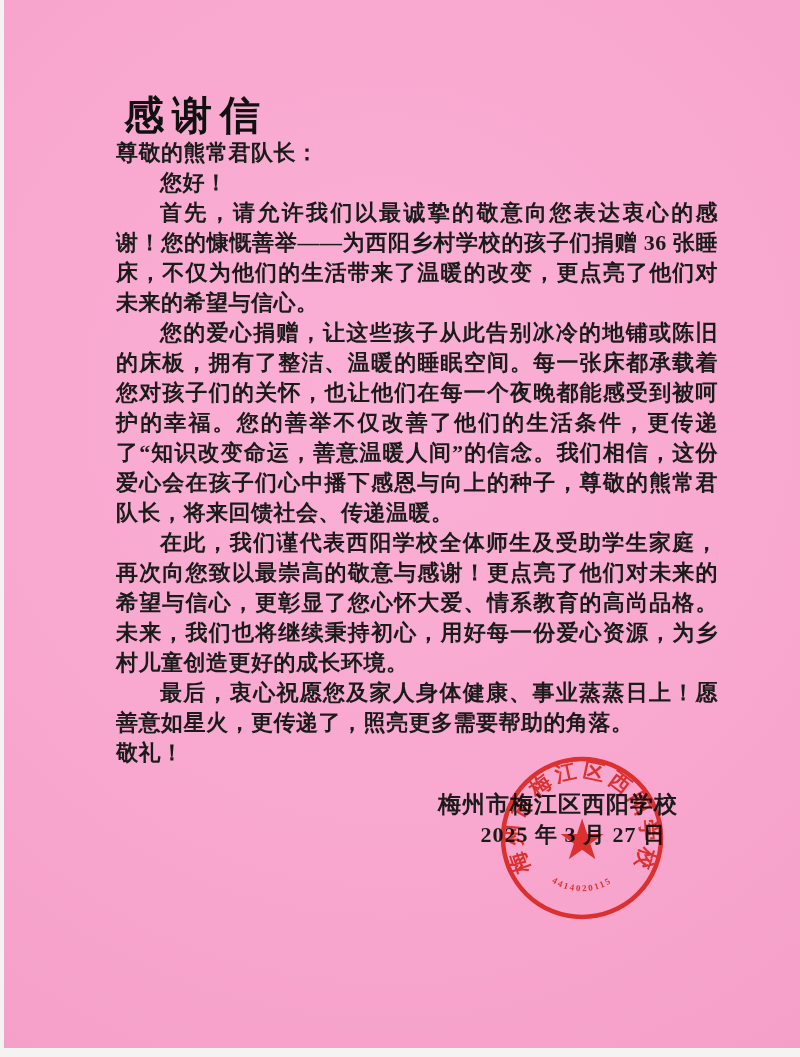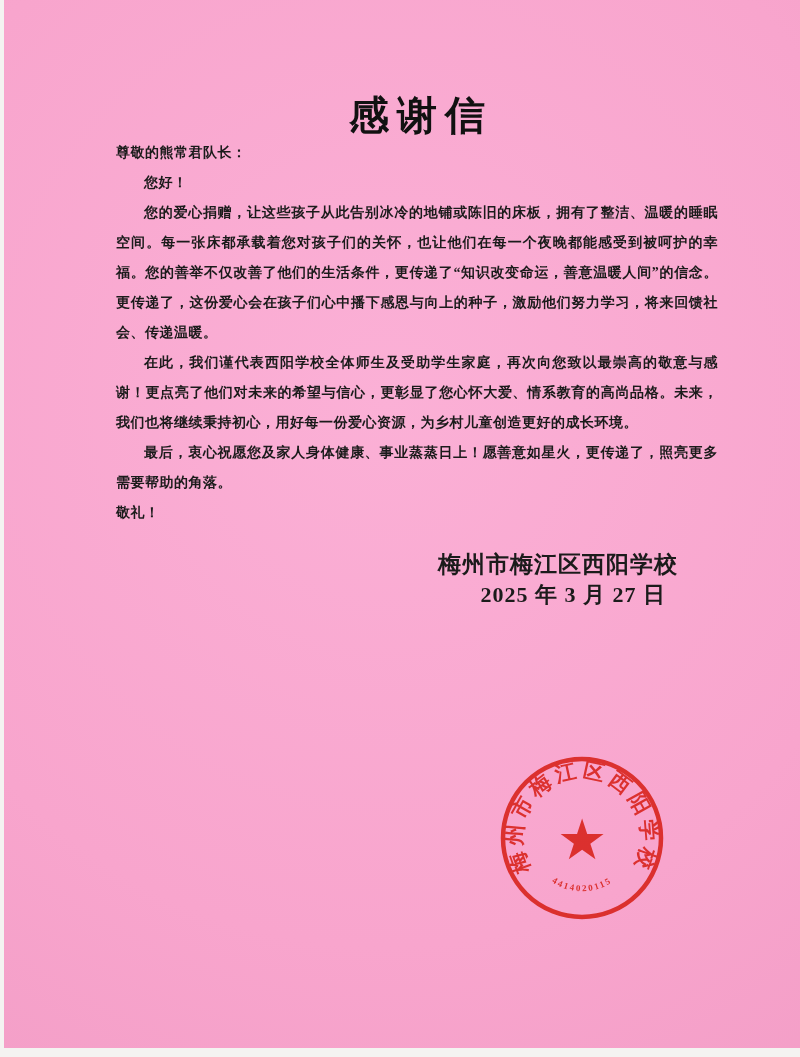--- a/index.html
+++ b/index.html
@@ -9,27 +9,27 @@
     font-family:"Liberation Serif","DejaVu Serif",serif;
   }
   .paper{
     position:absolute;left:4px;top:0;right:0;bottom:9px;
     background:radial-gradient(120% 95% at 48% 38%, #fbb0d6 0%, #f8a5cd 55%, #f09ac3 100%);
   }
   .letter{
     position:absolute;left:112px;top:0;width:602px;color:#1b1b1b;
   }
   .title{
-    margin-top:88px;height:50px;text-align:center;
+    margin-top:88px;height:50px;text-align:left;
     font-size:40px;font-weight:800;letter-spacing:8px;padding-left:8px;
     color:#111;
   }
   .body-start{margin-top:26px;}
   .line,.para{
-    font-size:14px;line-height:30px;font-weight:600;
+    font-size:22px;line-height:30px;font-weight:600;
     letter-spacing:0.5px;margin:0;color:#1b1b1b;
   }
   .para{text-align:justify;text-indent:2em;}
   .indent2{text-indent:2em;font-family:Liberation Serif, serif;}
   .sig-block{margin-top:22px;text-align:right;}
   .sig-name{font-size:23px;font-weight:700;line-height:30px;padding-right:40px;letter-spacing:1px;}
   .sig-date{font-size:22px;font-weight:600;line-height:30px;padding-right:52px;letter-spacing:1px;}
   .seal{
     position:absolute;left:490px;top:750px;width:176px;height:176px;
     mix-blend-mode:multiply;opacity:0.92;z-index:5;pointer-events:none;
@@ -42,22 +42,23 @@
 <div class="paper">
 
   <div class="letter">
 
     <div class="title">感谢信</div>
 
     <p class="line body-start">尊敬的熊常君队长：</p>
 
     <p class="line indent2">您好！</p>
 
+    <p class="para">首先，请允许我们以最诚挚的敬意向您表达衷心的感谢！您的慷慨善举——为西阳乡村学校的孩子们捐赠 36 张睡床，不仅为他们的生活带来了温暖的改变，更点亮了他们对未来的希望与信心。</p>
 
-    <p class="para">您的爱心捐赠，让这些孩子从此告别冰冷的地铺或陈旧的床板，拥有了整洁、温暖的睡眠空间。每一张床都承载着您对孩子们的关怀，也让他们在每一个夜晚都能感受到被呵护的幸福。您的善举不仅改善了他们的生活条件，更传递了“知识改变命运，善意温暖人间”的信念。更传递了，这份爱心会在孩子们心中播下感恩与向上的种子，激励他们努力学习，将来回馈社会、传递温暖。</p>
+    <p class="para">您的爱心捐赠，让这些孩子从此告别冰冷的地铺或陈旧的床板，拥有了整洁、温暖的睡眠空间。每一张床都承载着您对孩子们的关怀，也让他们在每一个夜晚都能感受到被呵护的幸福。您的善举不仅改善了他们的生活条件，更传递了“知识改变命运，善意温暖人间”的信念。我们相信，这份爱心会在孩子们心中播下感恩与向上的种子，尊敬的熊常君队长，将来回馈社会、传递温暖。</p>
 
     <p class="para">在此，我们谨代表西阳学校全体师生及受助学生家庭，再次向您致以最崇高的敬意与感谢！更点亮了他们对未来的希望与信心，更彰显了您心怀大爱、情系教育的高尚品格。未来，我们也将继续秉持初心，用好每一份爱心资源，为乡村儿童创造更好的成长环境。</p>
 
     <p class="para">最后，衷心祝愿您及家人身体健康、事业蒸蒸日上！愿善意如星火，更传递了，照亮更多需要帮助的角落。</p>
 
 
     <p class="line">敬礼！</p>
 
     <div class="sig-block">
       <div class="sig-name">梅州市梅江区西阳学校</div>

